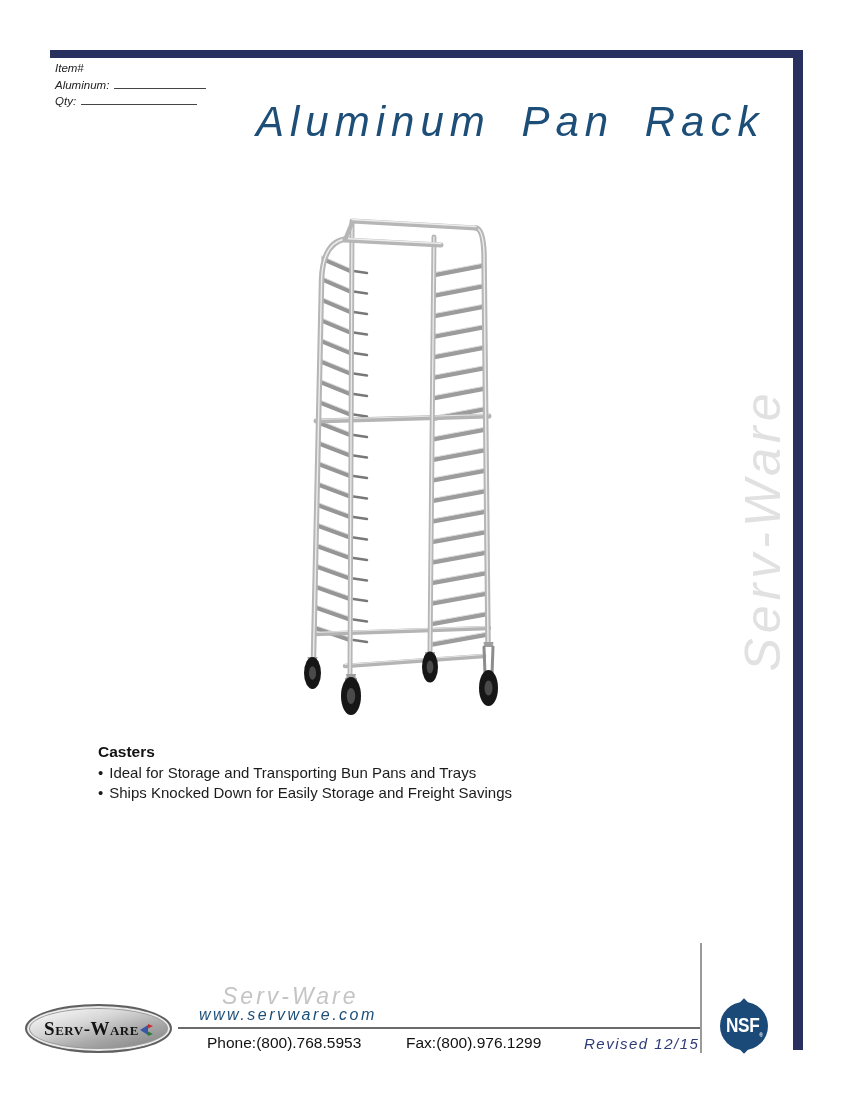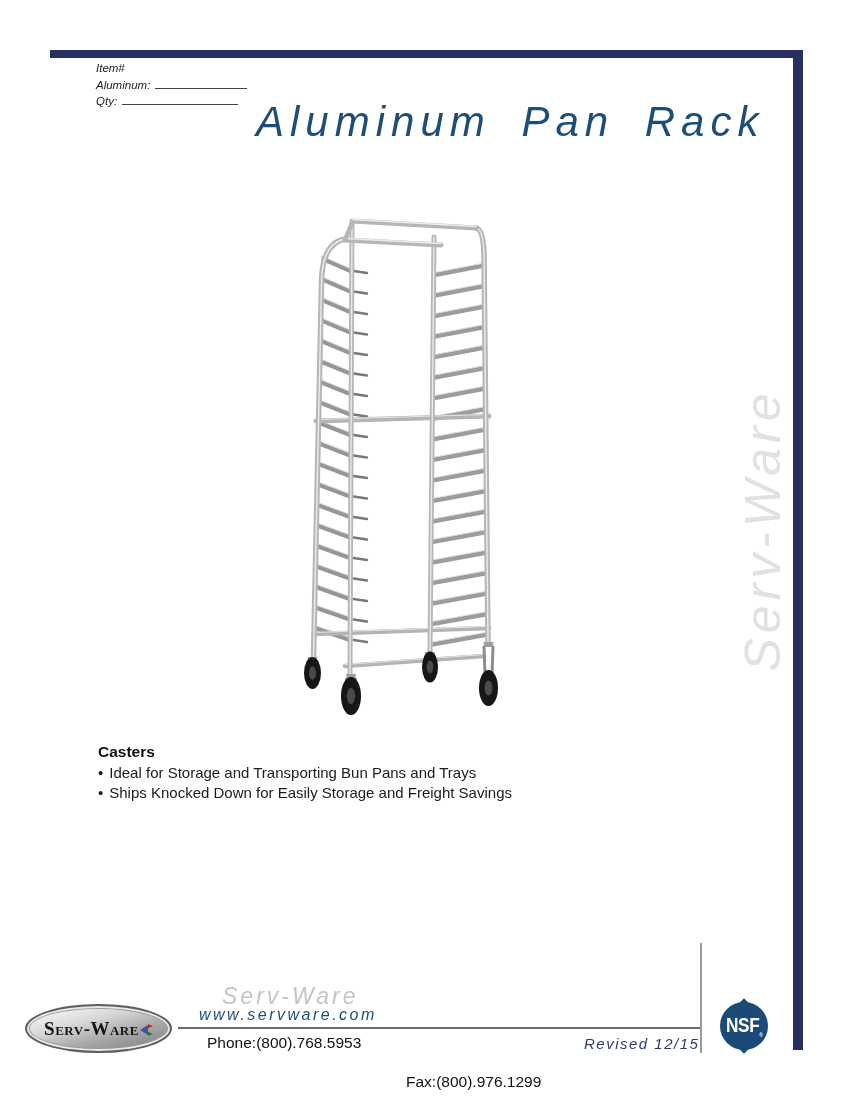--- a/index.html
+++ b/index.html
@@ -4,21 +4,21 @@
 <style>
   html,body{margin:0;padding:0;background:#ffffff;}
   .page{
     position:relative;width:850px;height:1100px;background:#ffffff;overflow:hidden;
     font-family:"Liberation Sans",sans-serif;color:#1a1a1a;
   }
   
   .top-bar{position:absolute;left:50px;top:50px;width:753px;height:8px;background:#27305f;}
   .right-bar{position:absolute;left:793px;top:50px;width:10px;height:1000px;background:#27305f;}
   
-  .order-fields{position:absolute;left:55px;top:60px;font-style:italic;font-size:11.5px;line-height:16.5px;color:#222;margin-left:41px;}
+  .order-fields{position:absolute;left:55px;top:60px;font-style:italic;font-size:11.5px;line-height:16.5px;color:#222;}
   .order-fields .blank{display:inline-block;border-bottom:1.2px solid #444;height:11px;margin-left:5px;vertical-align:baseline;}
   .blank-project{width:92px;}
   .blank-qty{width:116px;}
   
   .title{
     position:absolute;left:256px;top:98px;margin:0;
     font-size:42px;font-weight:normal;font-style:italic;
     letter-spacing:6px;word-spacing:13px;color:#1d4e78;white-space:nowrap;
   }
   
@@ -52,21 +52,21 @@
     position:absolute;left:222px;top:983px;font-size:23px;font-style:italic;
     letter-spacing:3px;color:#c4c4c4;white-space:nowrap;
   }
   .website{
     position:absolute;left:199px;top:1006px;font-size:16px;font-style:italic;
     letter-spacing:2.5px;color:#1d4e78;text-decoration:none;white-space:nowrap;
   }
   .footer-hline{position:absolute;left:178px;top:1027px;width:522px;height:1.5px;background:#6b6b6b;}
   .footer-vline{position:absolute;left:700px;top:943px;width:1.5px;height:110px;background:#9a9a9a;}
   .phone{position:absolute;left:207px;top:1034px;font-size:15.5px;color:#111;white-space:nowrap;}
-  .fax{position:absolute;left:406px;top:1034px;font-size:15.5px;color:#111;white-space:nowrap;margin-top:39px;}
+  .fax{position:absolute;left:406px;top:1034px;font-size:15.5px;color:#111;white-space:nowrap;}
   .revised{
     position:absolute;left:584px;top:1035px;font-size:15px;font-style:italic;
     letter-spacing:1.5px;color:#2e3a78;white-space:nowrap;
   }
   .nsf-badge{
     position:absolute;left:720px;top:1002px;width:48px;height:48px;border-radius:50%;
     background:#1b4a78;display:flex;align-items:center;justify-content:center;
   }
   .nsf-badge::before,.nsf-badge::after{
     content:"";position:absolute;left:20px;width:8px;height:8px;background:#1b4a78;

